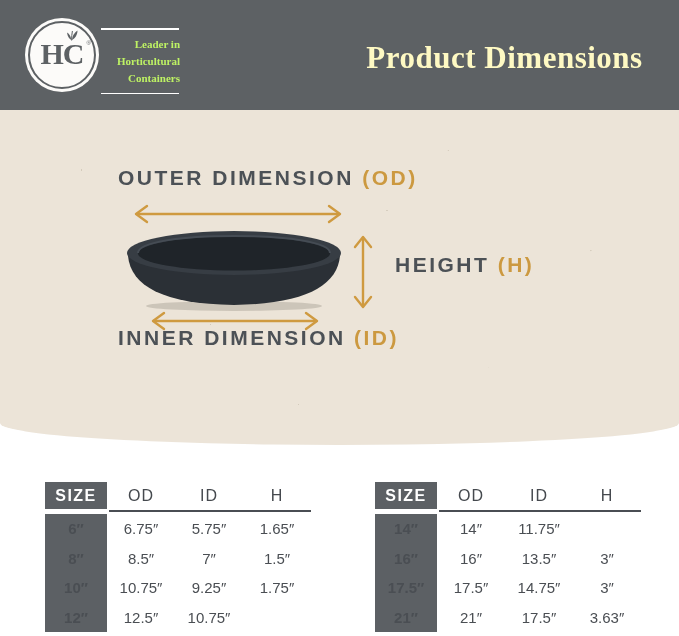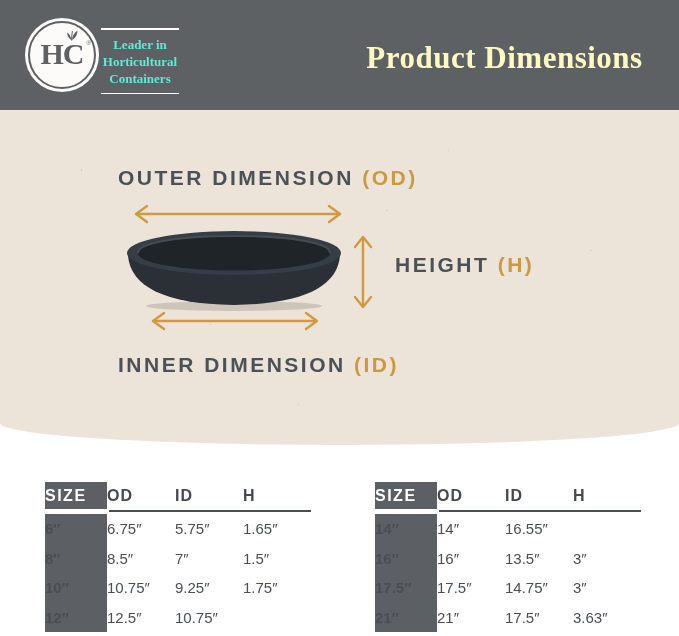--- a/index.html
+++ b/index.html
@@ -11,22 +11,22 @@
   .logo{position:absolute;left:25px;top:18px;width:74px;height:74px;border-radius:50%;
         background:#fcfbf9;}
   .logo-ring{position:absolute;left:3px;top:3px;right:3px;bottom:3px;border:2.5px solid #5d6164;
         border-radius:50%;}
   .logo-text{position:absolute;left:0;top:21px;width:74px;text-align:center;
         font-family:"Liberation Serif", serif;font-size:30px;font-weight:bold;color:#5d6164;
         letter-spacing:-1px;line-height:30px;}
   .logo-reg{position:absolute;right:8px;top:22px;font-size:6px;color:#5d6164;
         font-family:"Liberation Sans", sans-serif;}
   .leaf{position:absolute;left:39px;top:9px;}
-  .tagline{position:absolute;left:100px;top:28px;width:80px;text-align:center;color:#5eead4;
-        font-family:"Liberation Serif", serif;font-weight:bold;font-size:13px;line-height:17px;}
+  .tagline{position:absolute;left:100px;top:28px;width:80px;text-align:right;color:#bef264;
+        font-family:"Liberation Serif", serif;font-weight:bold;font-size:11px;line-height:17px;}
   .tagline-rule{height:1.5px;background:#ffffff;margin:0 1px;}
   .tagline-rule.top{margin-bottom:6px;}
   .tagline-rule.bottom{margin-top:6px;}
   .header-title{position:absolute;left:330px;top:40px;width:349px;text-align:center;
         color:#fef9c3;font-family:"Liberation Serif", serif;font-size:31px;font-weight:600;
         letter-spacing:0.5px;}
 
   
   .cream{position:absolute;left:0;top:110px;width:679px;height:335px;background:#ece4d8;
         border-radius:0 0 50% 50% / 0 0 22px 22px;
@@ -38,36 +38,36 @@
           radial-gradient(circle 1.4px at 87% 42%, rgba(140,128,105,.22) 55%, transparent 60%),
           radial-gradient(circle 1px   at 44% 88%, rgba(140,128,105,.25) 55%, transparent 60%),
           radial-gradient(circle 1.2px at 66% 12%, rgba(140,128,105,.22) 55%, transparent 60%),
           radial-gradient(circle 1px   at 20% 42%, rgba(140,128,105,.22) 55%, transparent 60%);}
 
   .dim-label{position:absolute;white-space:nowrap;font-weight:bold;font-size:21px;
         letter-spacing:2.5px;color:#4c5156;}
   .dim-label .abbr{color:#cc9940;}
   .lbl-outer{left:118px;top:56px;}
   .lbl-height{left:395px;top:143px;}
-  .lbl-inner{left:118px;top:243px;text-align:center;}
+  .lbl-inner{left:118px;top:216px;text-align:center;}
   .arrow{position:absolute;}
   .arr-od{left:133px;top:93px;}
   .arr-h{left:351px;top:124px;}
   .arr-id{left:150px;top:200px;}
   .saucer{position:absolute;left:123px;top:118px;}
 
   
   .dim-table{position:absolute;top:482px;width:266px;}
   .dim-table.left{left:45px;}
   .dim-table.right{left:375px;}
   .thead{display:flex;height:27px;line-height:27px;}
-  .tcell{width:68px;text-align:left;}
+  .tcell{width:68px;text-align:center;}
   .tcell.size{width:62px;background:#5c6064;color:#ffffff;font-weight:bold;}
   .th-size{font-size:16px;letter-spacing:1.5px;}
-  .th{font-size:16px;font-weight:bold;color:#45494e;letter-spacing:1px;}
+  .th{font-size:16px;font-weight:normal;color:#45494e;letter-spacing:1px;}
   .header-line{position:absolute;left:64px;right:0;top:28px;height:2px;background:#4a4e53;}
   .tbody{margin-top:5px;}
   .trow{display:flex;height:29.5px;line-height:29.5px;}
   .trow .tcell{font-size:15px;color:#4a4e53;}
   .trow .tcell.size{font-size:15px;}
 </style>
 </head>
 <body>
 
 <div id="page">
@@ -183,21 +183,21 @@
       <div class="tcell size th-size">SIZE</div>
       <div class="tcell th">OD</div>
       <div class="tcell th">ID</div>
       <div class="tcell th">H</div>
     </div>
     <div class="header-line"></div>
     <div class="tbody">
         <div class="trow">
           <div class="tcell size">14″</div>
           <div class="tcell">14″</div>
-          <div class="tcell">16.55″</div>
+          <div class="tcell">11.75″</div>
         </div>
         <div class="trow">
           <div class="tcell size">16″</div>
           <div class="tcell">16″</div>
           <div class="tcell">13.5″</div>
           <div class="tcell">3″</div>
         </div>
         <div class="trow">
           <div class="tcell size">17.5″</div>
           <div class="tcell">17.5″</div>

